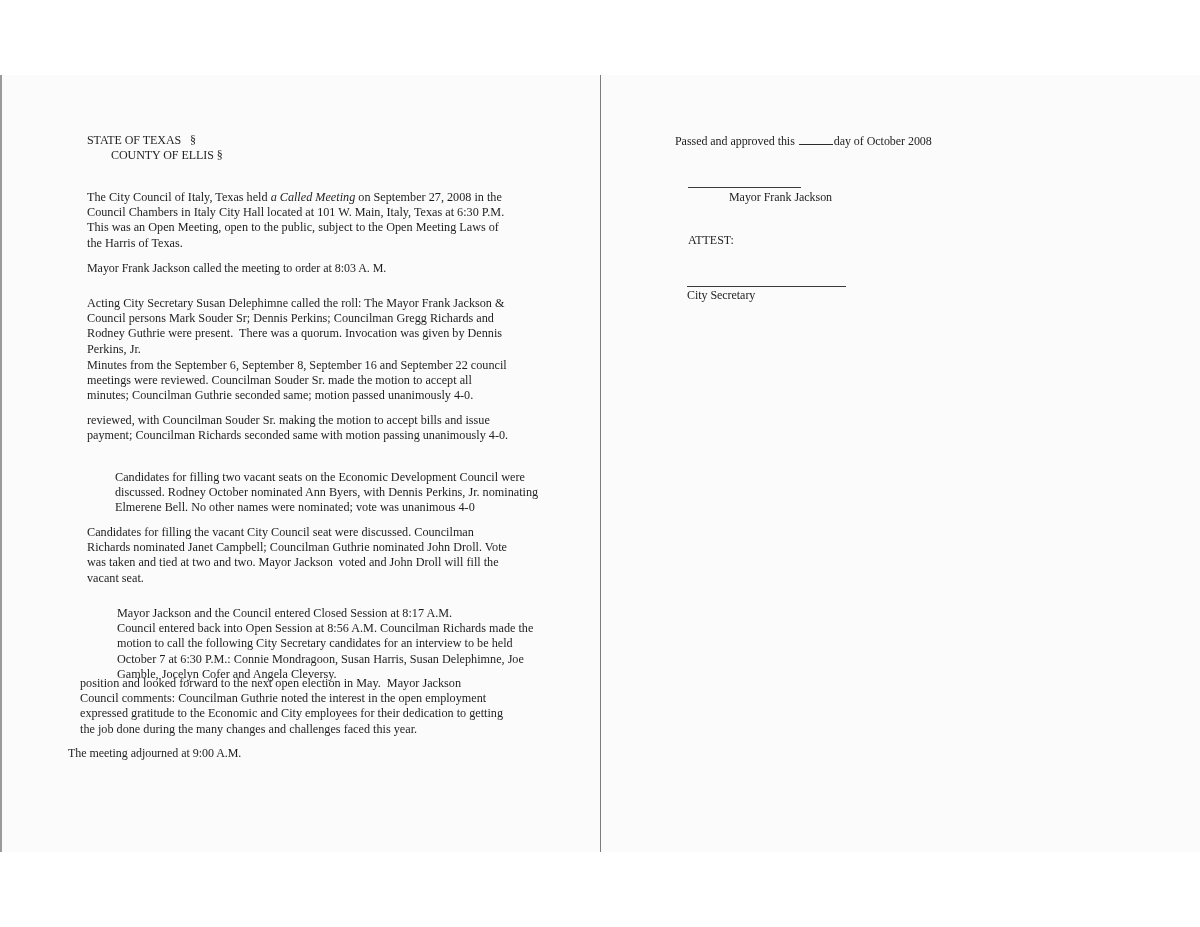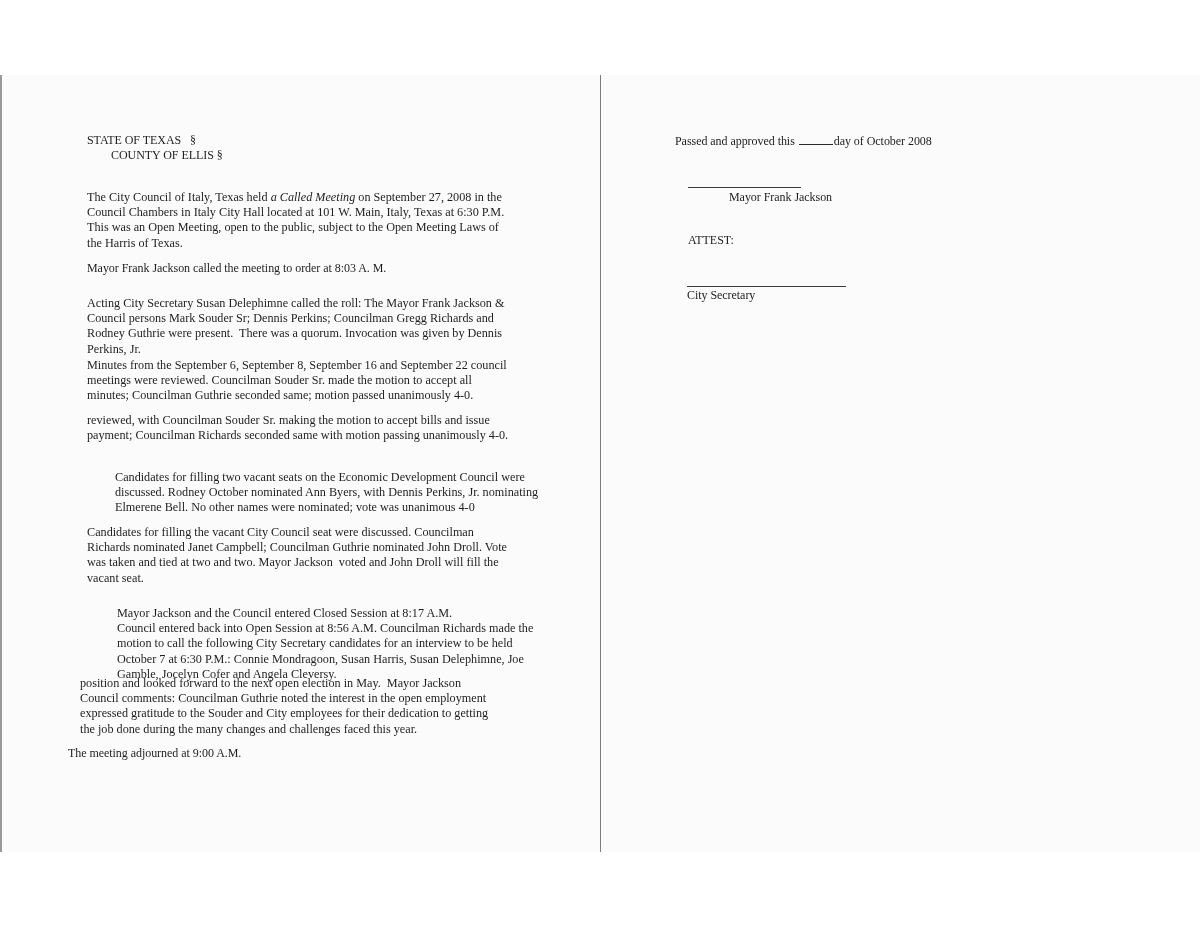--- a/index.html
+++ b/index.html
@@ -133,21 +133,21 @@
     <span class="line">Mayor Jackson and the Council entered Closed Session at 8:17 A.M.</span>
     <span class="line">Council entered back into Open Session at 8:56 A.M. Councilman Richards made the</span>
     <span class="line">motion to call the following City Secretary candidates for an interview to be held</span>
     <span class="line">October 7 at 6:30 P.M.: Connie Mondragoon, Susan Harris, Susan Delephimne, Joe</span>
     <span class="line">Gamble, Jocelyn Cofer and Angela Cleversy.</span>
   </div>
 
   <div class="para" style="left:80px; top:676px;">
     <span class="line">position and looked forward to the next open election in May.  Mayor Jackson</span>
     <span class="line">Council comments: Councilman Guthrie noted the interest in the open employment</span>
-    <span class="line">expressed gratitude to the Souder and City employees for their dedication to getting</span>
+    <span class="line">expressed gratitude to the Economic and City employees for their dedication to getting</span>
     <span class="line">the job done during the many changes and challenges faced this year.</span>
   </div>
 
   <div class="txt" style="left:68px; top:746px;">The meeting adjourned at 9:00 A.M.</div>
 </div>
 
 <div class="page page-right">
   <div class="txt" style="left:74px; top:134px;text-align:center;"><span>Passed and approved this </span><span class="blank"></span><span>day of October 2008</span></div>
 
   <div class="sig-line" style="left:87px; top:187px; width:113px;"></div>

